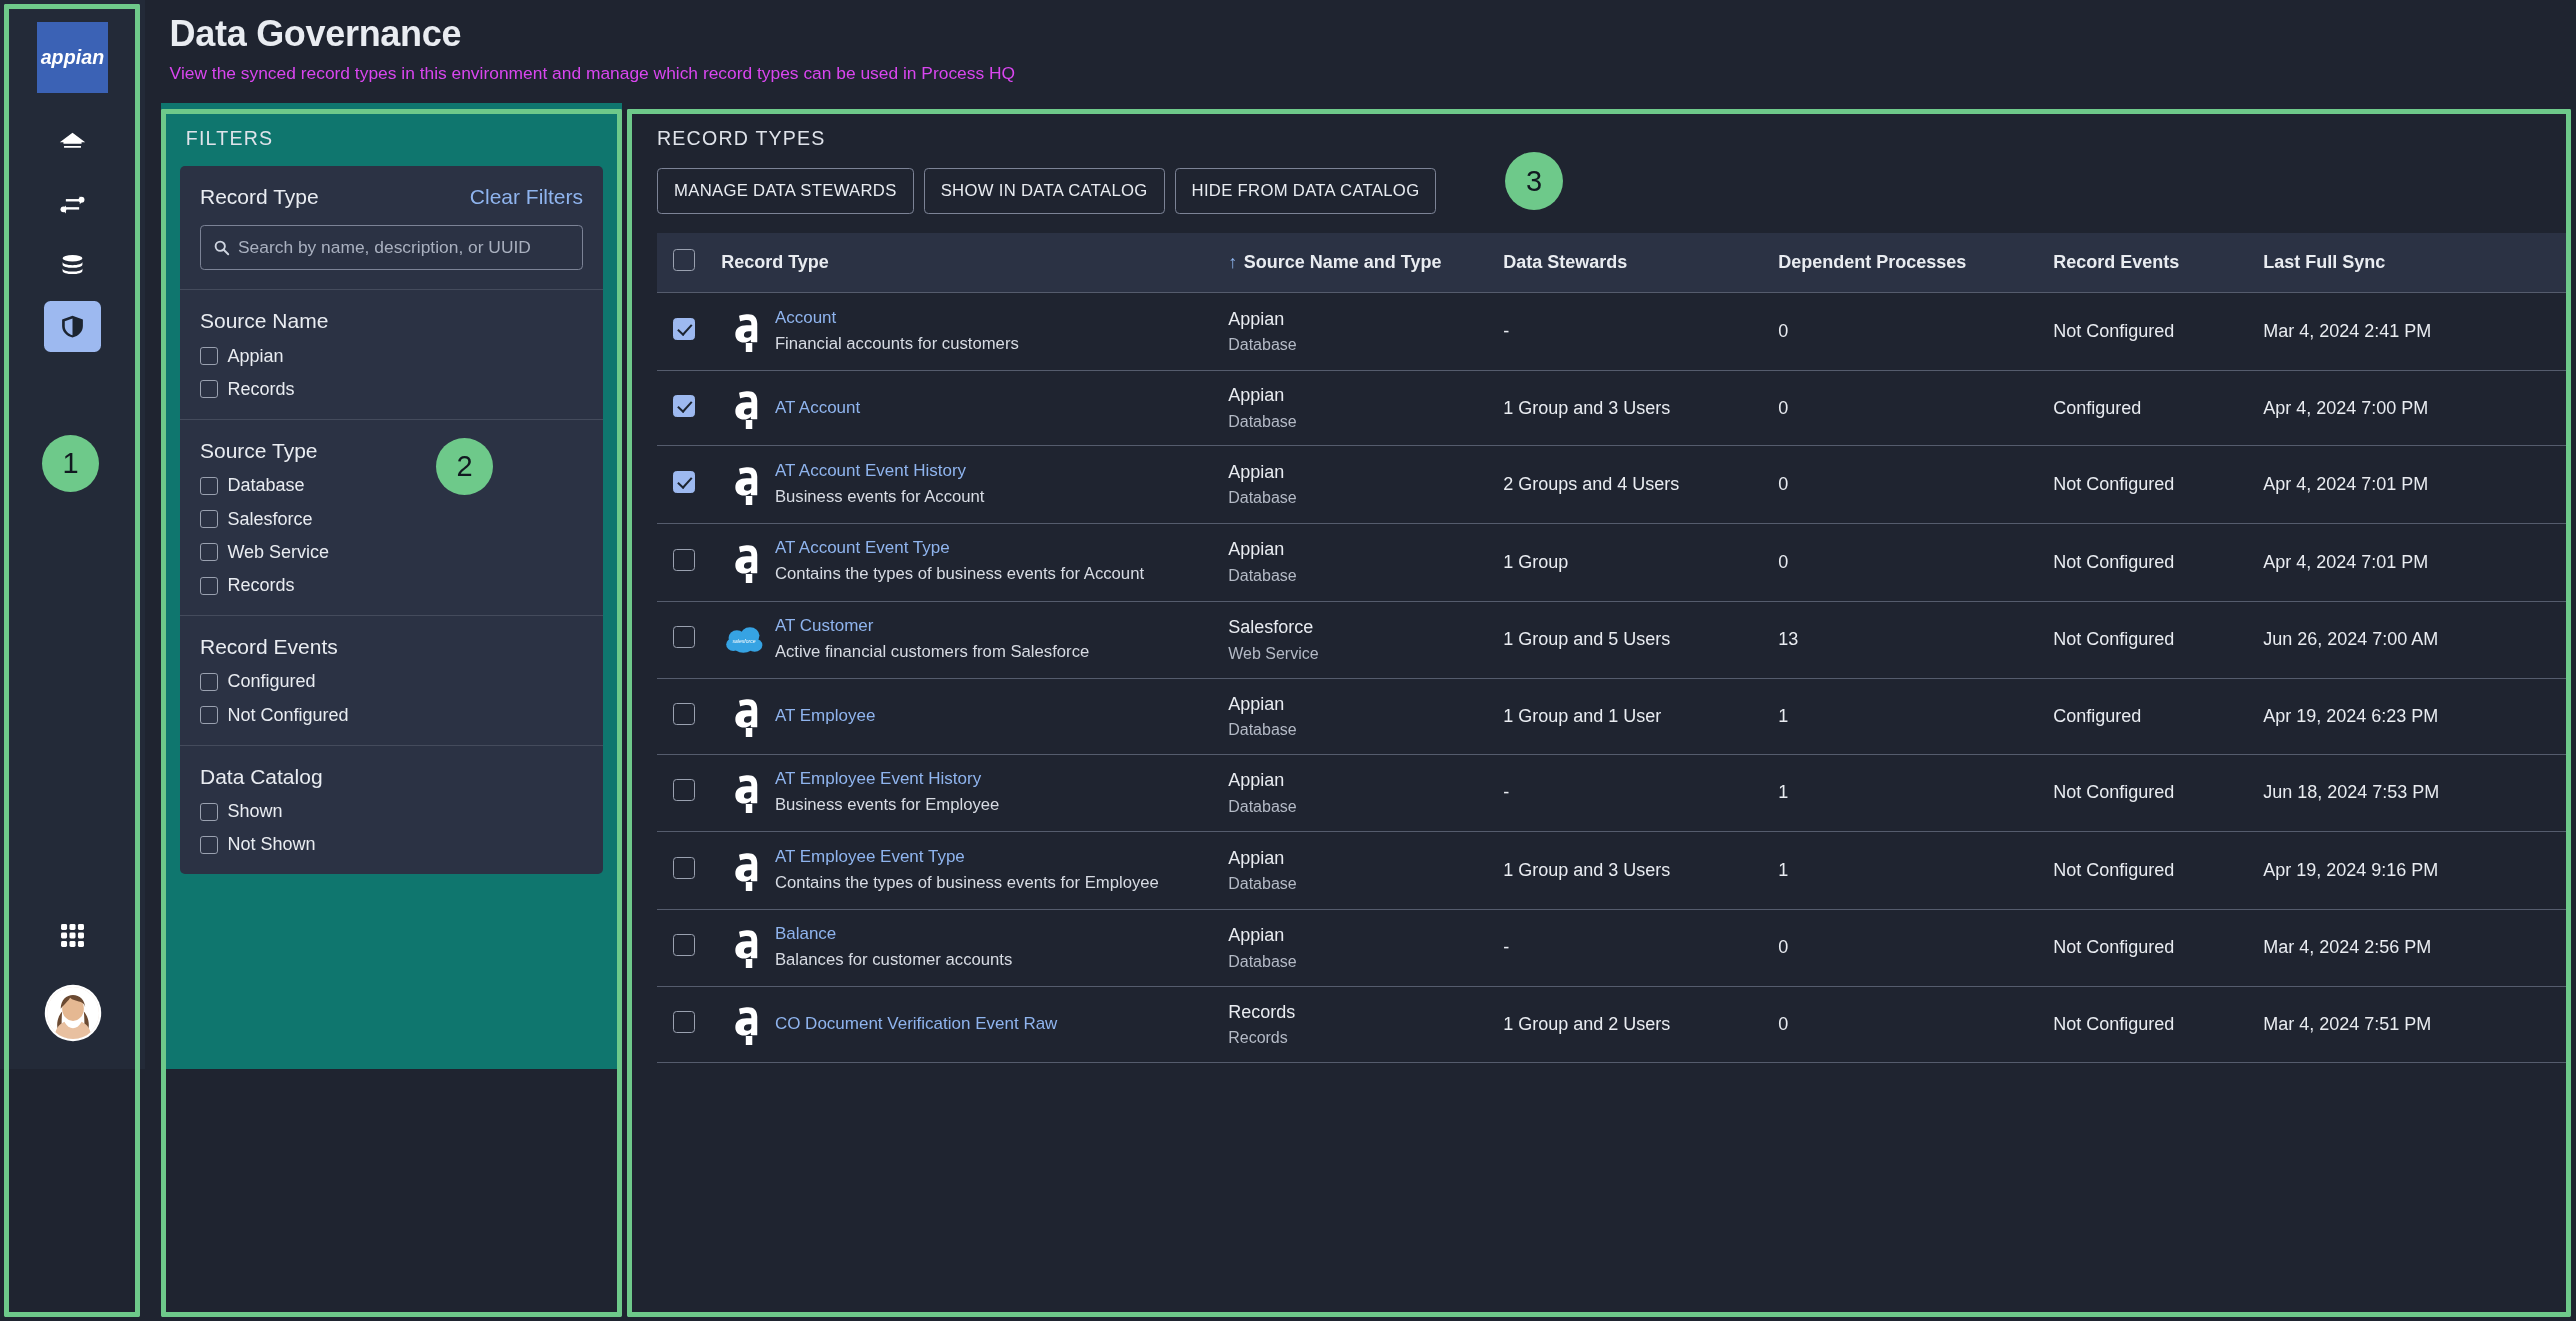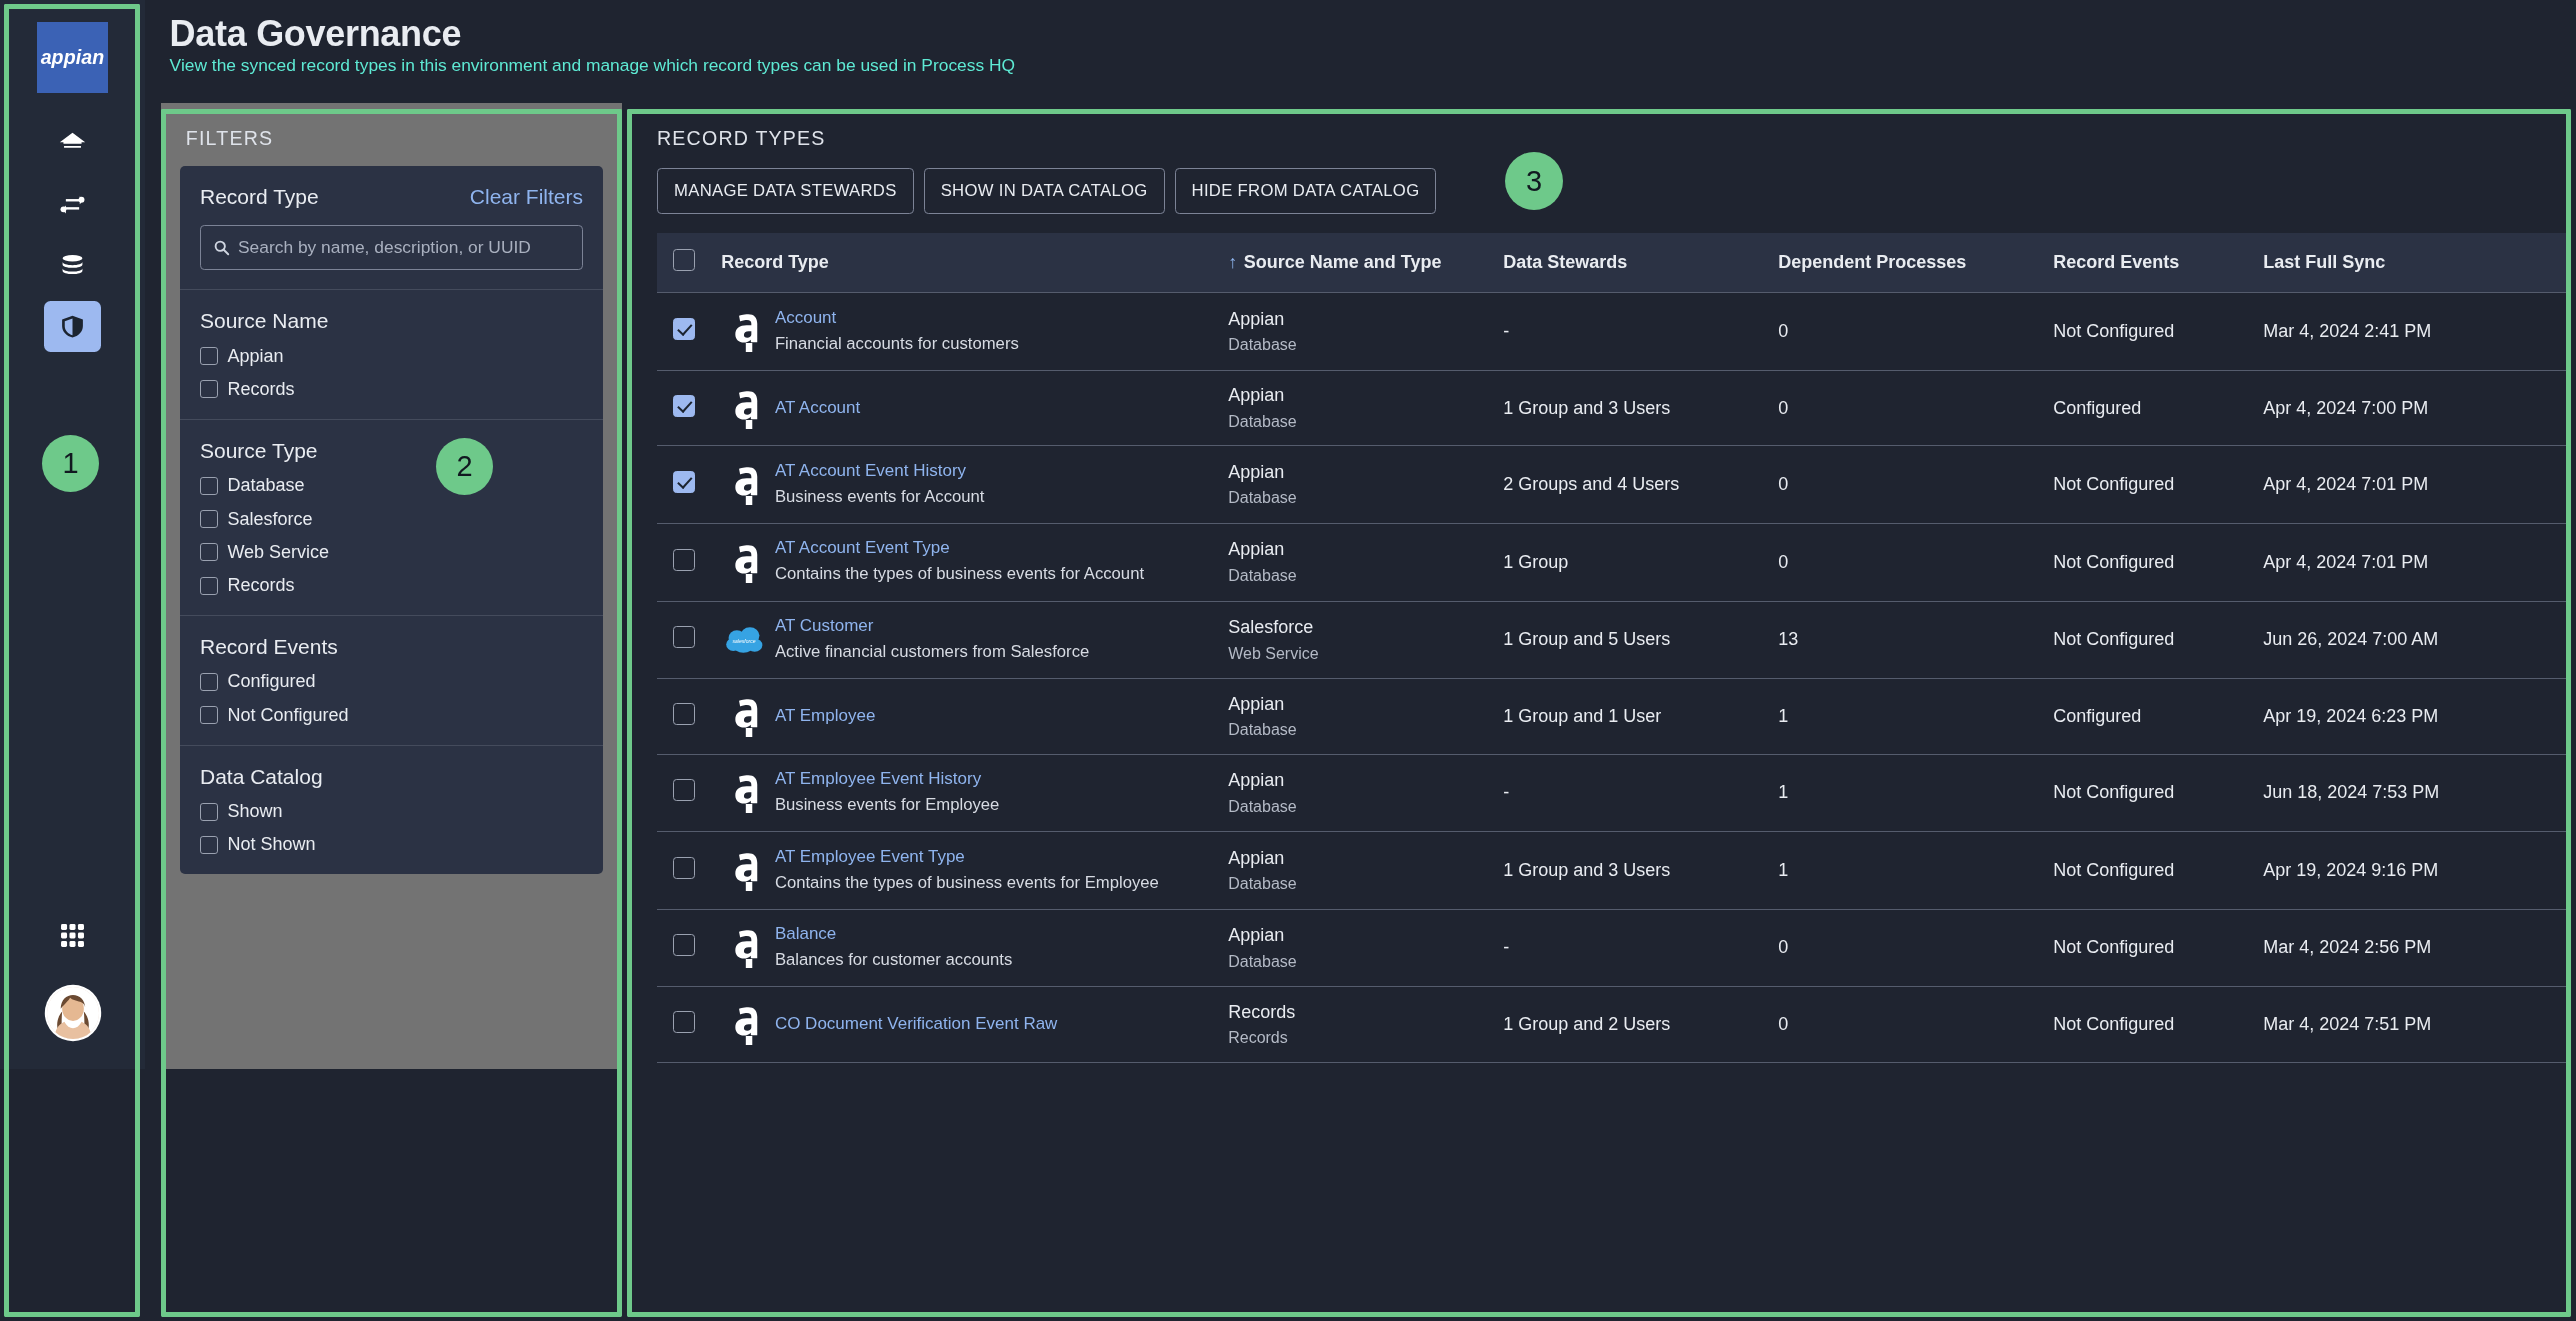--- a/index.html
+++ b/index.html
@@ -60,29 +60,29 @@
     background: #f2e6dd;
     display: flex; align-items: flex-end; justify-content: center;
     box-shadow: 0 0 0 2.2px #fff;
   }
   .avatar svg { width: 52px; height: 52px; display: block; }
 
   
   .main { flex: 1 1 auto; display: flex; flex-direction: column; min-width: 0; background: #1f2430; }
   .page-header { padding: 13px 0 0 24.6px; height: 109px; }
   .page-title { color: #e9ecf1; font-size: 36px; font-weight: bold; letter-spacing: -0.3px; line-height: 1.18; }
-  .page-sub { color: #5eead4; font-size: 17.4px; margin-top: 0; }
+  .page-sub { color: #d946ef; font-size: 17.4px; margin-top: 8px; }
 
   .content { flex: 1 1 auto; display: flex; min-height: 0; padding: 0 0 0 0; }
 
   
   .filters-panel {
     width: 461px; flex: 0 0 461px;
     margin-left: 16px;
-    background: #737373;
+    background: #0f766e;
     padding: 19px 19px 0 19px;
     display: flex; flex-direction: column;
   }
   .filters-title { color: #dfe3ea; font-size: 19.6px; letter-spacing: 1.2px; margin: 5.8px 0 16px 5.8px; }
   .filter-card {
     background: #2b3244;
     border-radius: 5px;
     flex: 0 0 auto;
   }
   .fsec { padding: 19px 20px 19px 20px; border-bottom: 0.7px solid #444b5c; }

